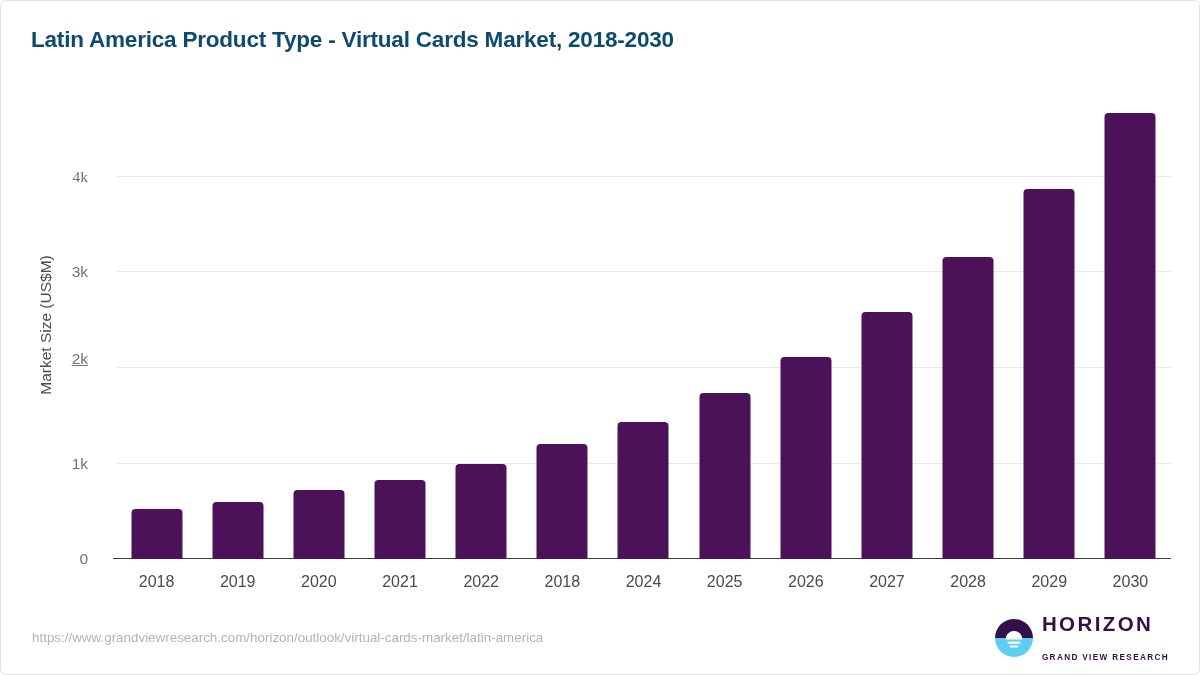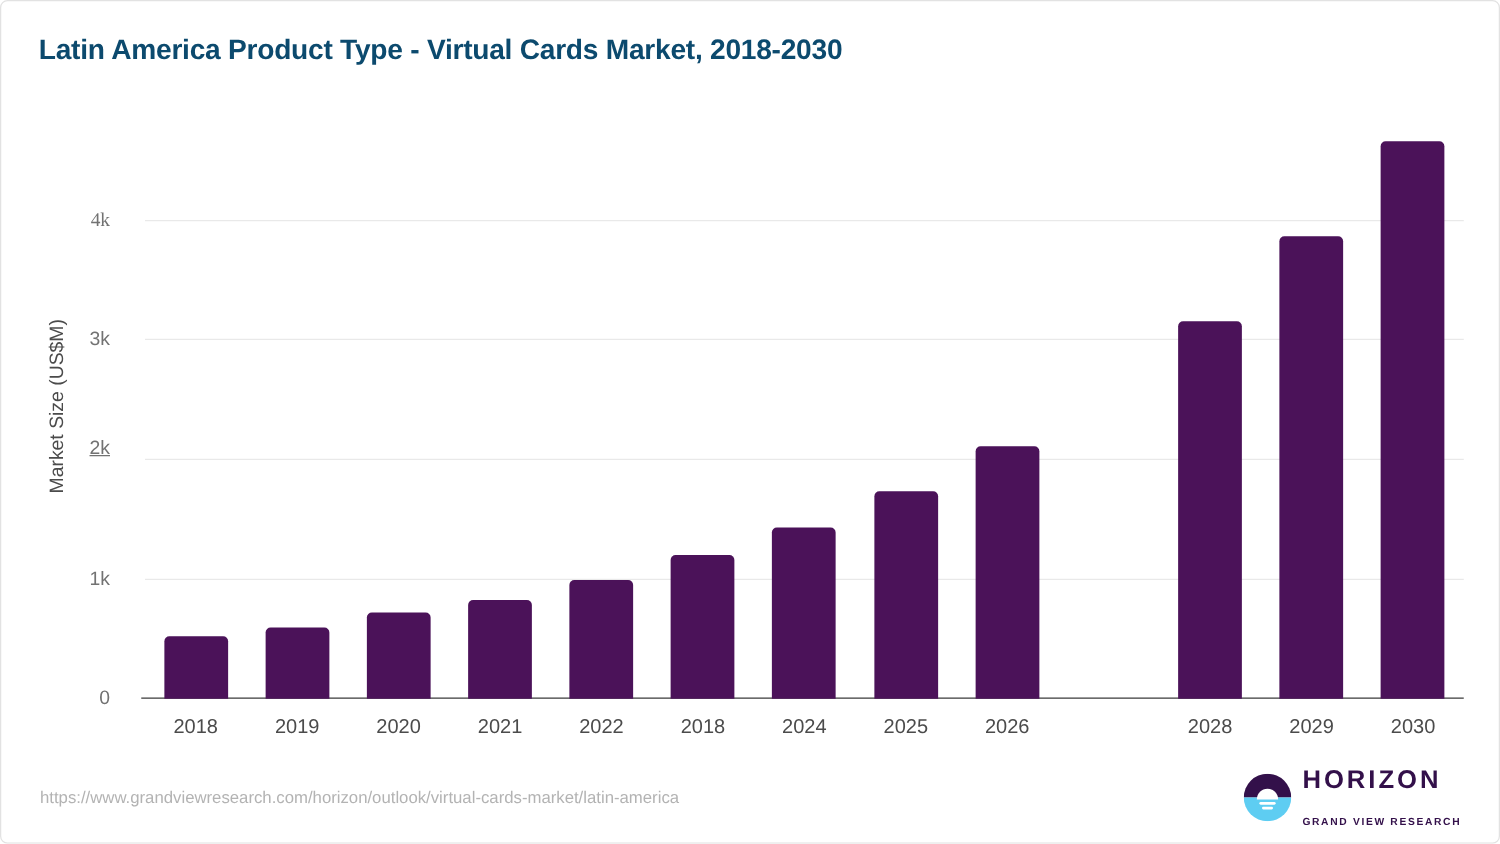--- a/index.html
+++ b/index.html
@@ -215,20 +215,24 @@
           <div class="bar" title="2024: 1430" style="height: 136.58px; background: rgb(75, 18, 89);"></div>
           <div class="xtick-label">2024</div>
         </div>
         <div class="bar-slot" style="left: 53.8462%; width: 7.69231%;">
           <div class="bar" title="2025: 1740" style="height: 166.188px; background: rgb(75, 18, 89);"></div>
           <div class="xtick-label">2025</div>
         </div>
         <div class="bar-slot" style="left: 61.5385%; width: 7.69231%;">
           <div class="bar" title="2026: 2120" style="height: 202.482px; background: rgb(75, 18, 89);"></div>
           <div class="xtick-label">2026</div>
+        </div>
+        <div class="bar-slot" style="left: 69.2308%; width: 7.69231%;">
+          <div class="bar" title="2027: 2585" style="height: 246.894px; background: rgb(75, 18, 89);"></div>
+          <div class="xtick-label">2027</div>
         </div>
         <div class="bar-slot" style="left: 76.9231%; width: 7.69231%;">
           <div class="bar" title="2028: 3160" style="height: 301.812px; background: rgb(75, 18, 89);"></div>
           <div class="xtick-label">2028</div>
         </div>
         <div class="bar-slot" style="left: 84.6154%; width: 7.69231%;">
           <div class="bar" title="2029: 3875" style="height: 370.102px; background: rgb(75, 18, 89);"></div>
           <div class="xtick-label">2029</div>
         </div>
         <div class="bar-slot" style="left: 92.3077%; width: 7.69231%;">

